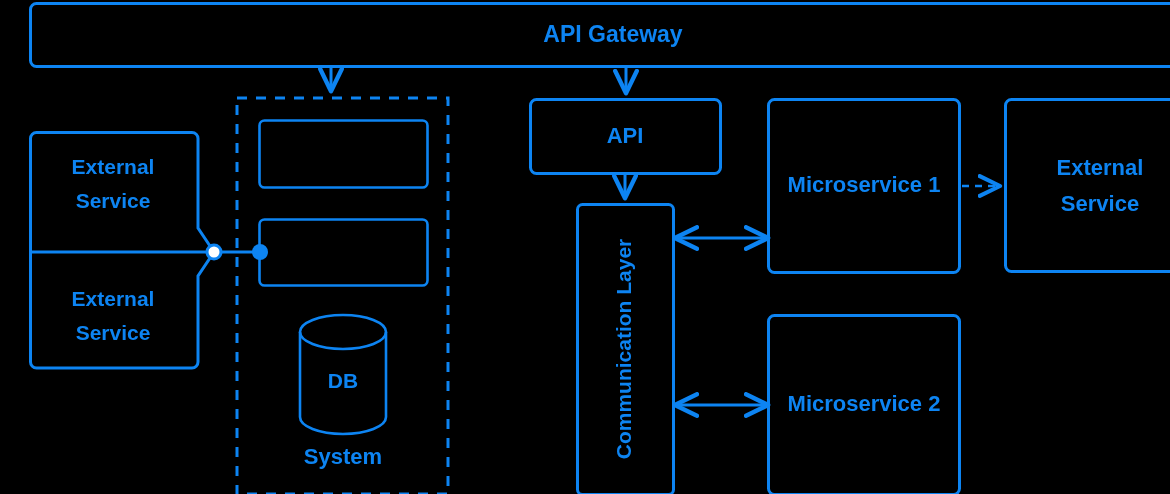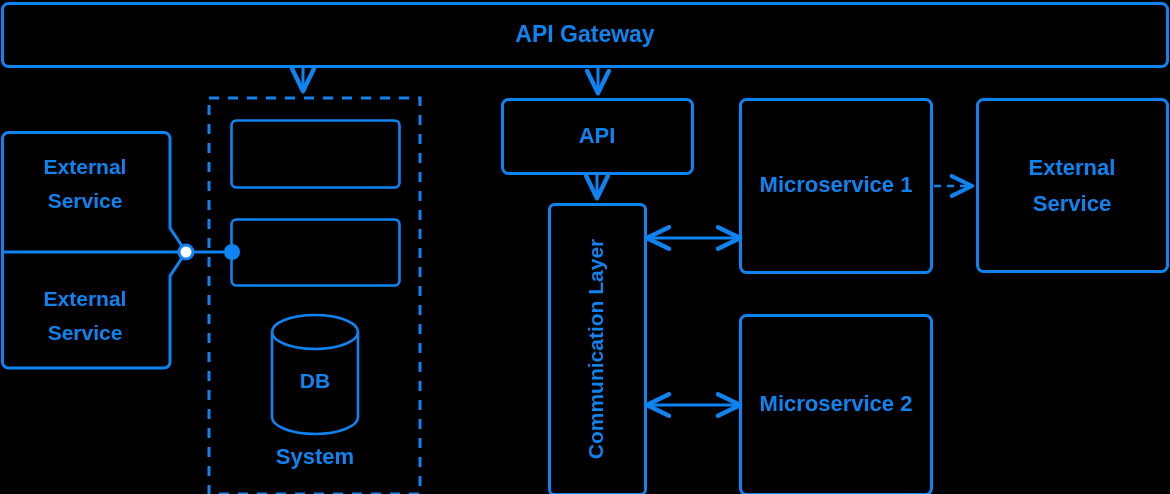--- a/index.html
+++ b/index.html
@@ -11,20 +11,21 @@
     width: 1170px;
     height: 494px;
     overflow: hidden;
     font-family: "Liberation Sans", sans-serif;
   }
   #diagram-root {
     position: relative;
     width: 1086px;
     height: 494px;
     background: #000000;
+    padding-left: 28px;
   }
   svg#arch-svg {
     display: block;
     width: 1170px;
     height: 494px;
   }
   .box-stroke {
     fill: none;
     stroke: #0d84f2;
     stroke-width: 3;

